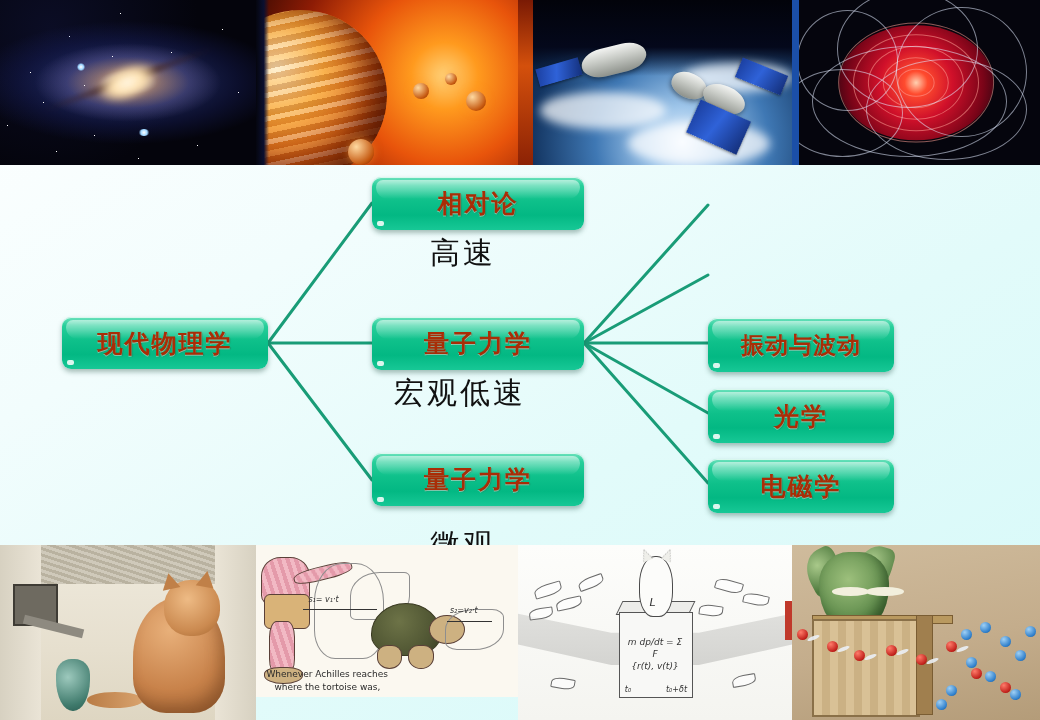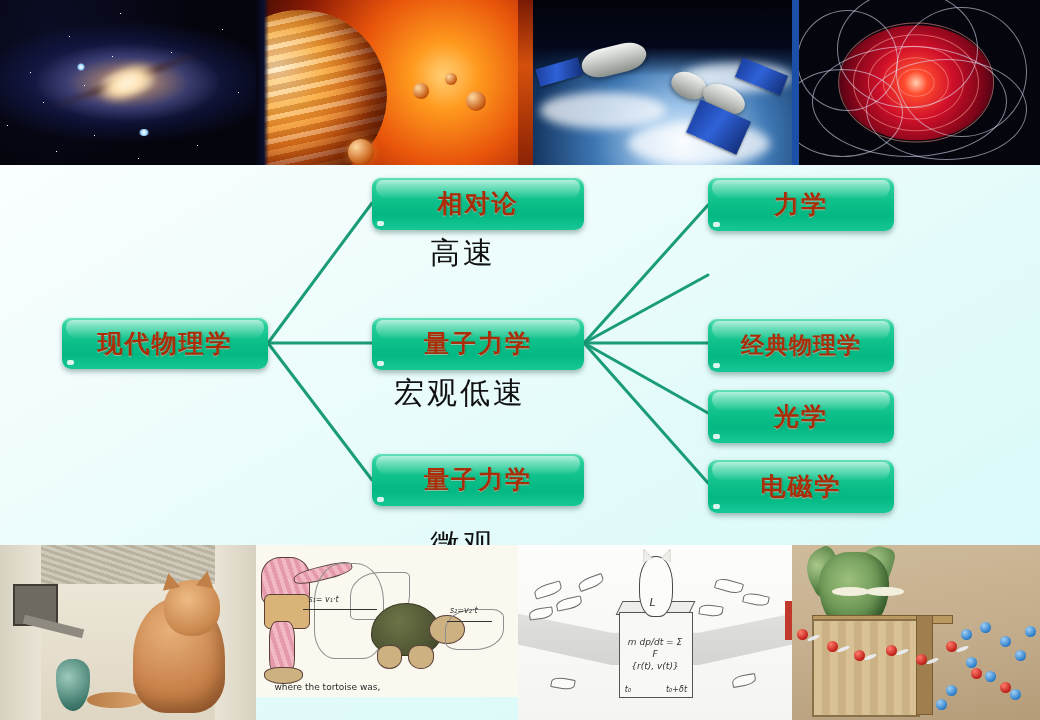--- a/index.html
+++ b/index.html
@@ -284,25 +284,22 @@
     <div class="node" style="left:372px;top:152px;width:212px;height:53px;">
       <span>量子力学</span>
     </div>
     <div class="caption" style="left:394px;top:208px;">宏观低速</div>
 
     <div class="node" style="left:372px;top:288px;width:212px;height:53px;">
       <span>量子力学</span>
     </div>
     <div class="caption" style="left:430px;top:360px;">微观</div>
 
-    <div class="node" style="left:708px;top:12px;width:186px;height:54px;">
-      <span>力学</span>
-    </div>
     <div class="node small" style="left:708px;top:153px;width:186px;height:54px;">
-      <span>经典物理学</span>
+      <span>振动与波动</span>
     </div>
     <div class="node" style="left:708px;top:224px;width:186px;height:54px;">
       <span>光学</span>
     </div>
     <div class="node" style="left:708px;top:294px;width:186px;height:54px;">
       <span>电磁学</span>
     </div>
   </div>
 
   <div class="strip bot">
@@ -334,20 +331,21 @@
       <div class="ac-shell"></div>
       <div class="ac-thead"></div>
       <div class="ac-foot" style="left:46%;top:66%;width:9%;height:14%;"></div>
       <div class="ac-foot" style="left:58%;top:66%;width:9%;height:14%;"></div>
       <div class="ac-ghost" style="left:72%;top:42%;width:22%;height:26%;border-radius:50% 20% 50% 20%;"></div>
       <div class="ac-arrow" style="left:18%;top:42%;width:28%;"></div>
       <div class="ac-eq" style="left:20%;top:33%;">s₁= v₁·t</div>
       <div class="ac-arrow" style="left:73%;top:50%;width:17%;"></div>
       <div class="ac-eq" style="left:74%;top:40%;">s₂=v₂·t</div>
       <div class="ac-cap">
+        <div>Whenever  Achilles  reaches</div>
         <div style="padding-left:8px">where  the  tortoise  was,</div>
       </div>
     </div>
 
     <div class="photo" style="width:274px;height:175px;">
       <div class="inner lp-bg"></div>
       <div class="lp-band"></div>
       <div class="lp-fish" style="left:6%;top:22%;width:26px;height:10px;transform:rotate(-16deg);"></div>
       <div class="lp-fish" style="left:14%;top:30%;width:24px;height:9px;transform:rotate(-12deg);"></div>
       <div class="lp-fish" style="left:4%;top:36%;width:22px;height:9px;transform:rotate(-8deg);"></div>

